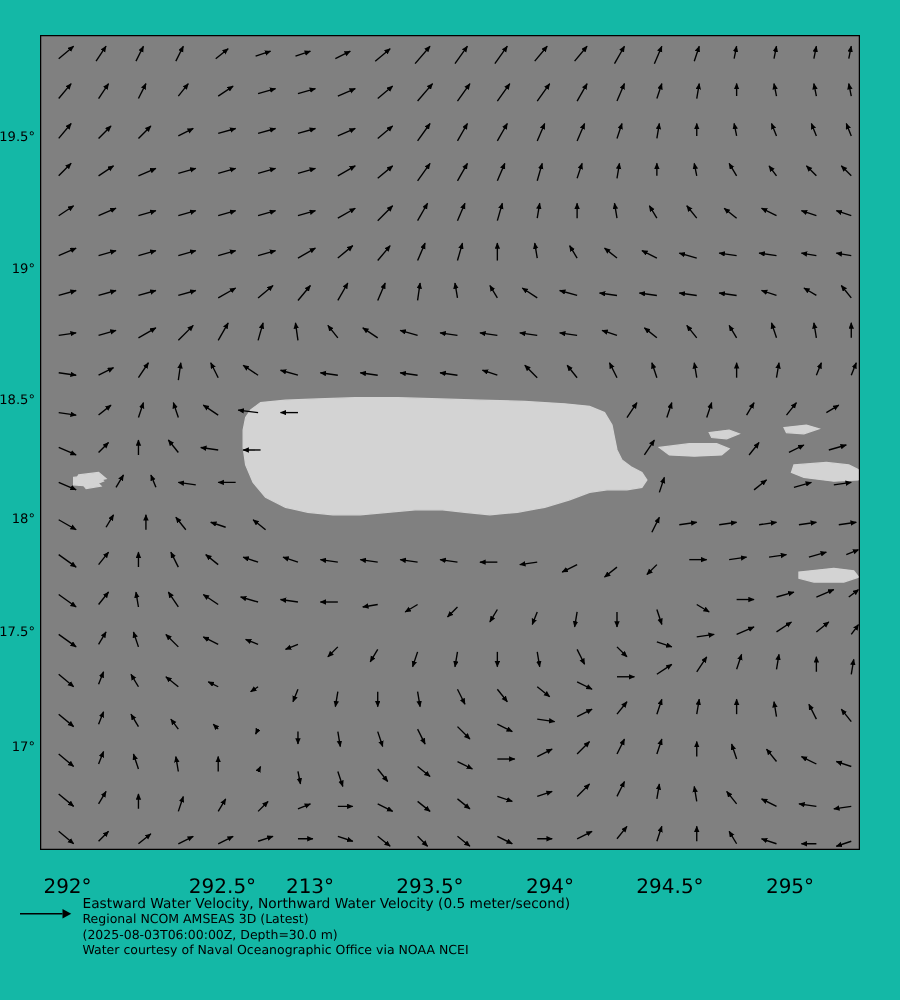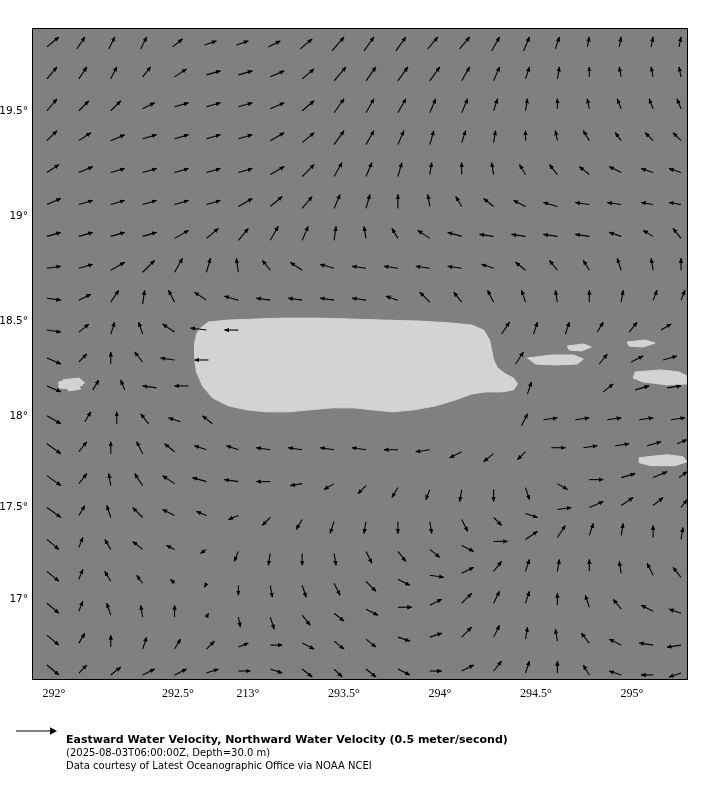--- a/index.html
+++ b/index.html
@@ -10,21 +10,21 @@
     width: 720px;
     height: 800px;
     background: #ffffcc;
     font-family: "DejaVu Sans", sans-serif;
     overflow: hidden;
   }
   #page {
     position: relative;
     width: 720px;
     height: 800px;
-    background: #ffffff;
+    background: #14b8a6;
   }
   
   #plot {
     position: absolute;
     left: 32px;
     top: 28px;
     width: 656px;
     height: 652px;
     background: #808080;
     border: 1px solid #000;
@@ -60,26 +60,25 @@
   }
   #x-axis {
     position: absolute;
     left: 32px;
     top: 682px;
     width: 656px;
     height: 18px;
   }
   .xtick {
     position: absolute;
-    top: 4px;
+    top: 17px;
     transform: translateX(-50%);
-    font-size: 12px;
+    font-size: 16px;
     color: #000;
     white-space: nowrap;
-    font-family: Liberation Serif, serif;
   }
 
   
   #caption {
     position: absolute;
     left: 14px;
     top: 716px;
     width: 694px;
     height: 70px;
   }
@@ -91,25 +90,24 @@
     height: 14px;
   }
   #caption-text {
     position: absolute;
     left: 52px;
     top: 0;
     width: 640px;
   }
   #caption-title {
     font-size: 11px;
-    font-weight: bold;
+    font-weight: normal;
     color: #000;
     line-height: 14px;
     white-space: nowrap;
-    margin-top: 17px;
   }
   .caption-line {
     font-size: 10px;
     color: #000;
     line-height: 12.5px;
     white-space: nowrap;
   }
 </style>
 </head>
 <body>
@@ -600,18 +598,19 @@
     <div class="xtick" style="left:600px;">295°</div>
   </div>
 
   <div id="caption">
     <svg id="legend-arrow" viewBox="0 0 44 14">
       <line x1="2" y1="7" x2="36" y2="7" stroke="#000" stroke-width="1.2"></line>
       <path d="M36,3.2 L43,7 L36,10.8 Z" fill="#000"></path>
     </svg>
     <div id="caption-text">
       <div id="caption-title">Eastward Water Velocity, Northward Water Velocity (0.5 meter/second)</div>
+      <div class="caption-line">Regional NCOM AMSEAS 3D (Latest)</div>
       <div class="caption-line">(2025-08-03T06:00:00Z, Depth=30.0 m)</div>
-      <div class="caption-line">Data courtesy of Latest Oceanographic Office via NOAA NCEI</div>
+      <div class="caption-line">Water courtesy of Naval Oceanographic Office via NOAA NCEI</div>
     </div>
   </div>
 
 </div>
 
 </body></html>

